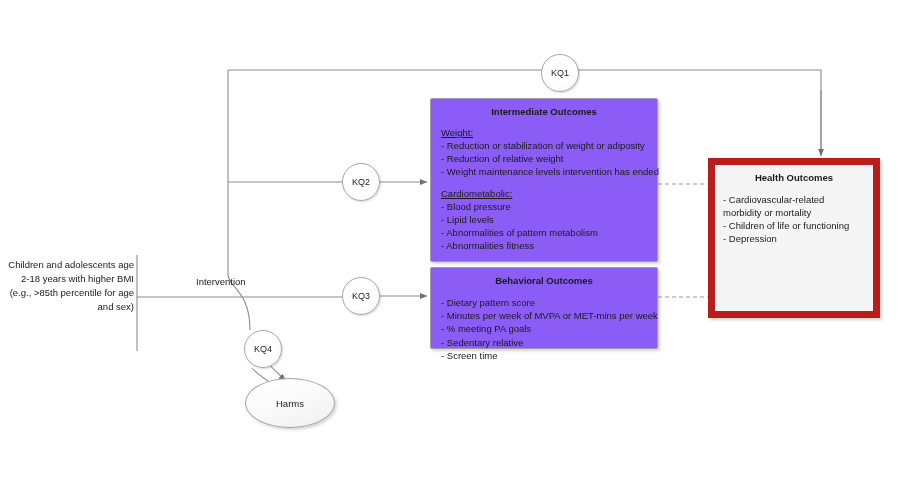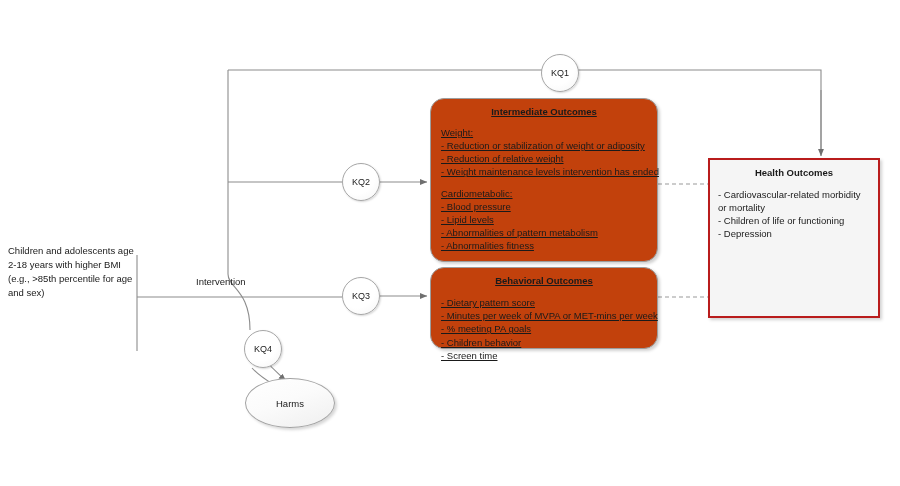--- a/index.html
+++ b/index.html
@@ -24,23 +24,23 @@
     left: 0;
     top: 0;
     width: 900px;
     height: 486px;
   }
 
   
   .population {
     position: absolute;
     left: 8px;
-    top: 244px;
+    top: 258px;
     width: 126px;
-    text-align: left;
+    text-align: right;
     font-size: 9.5px;
     line-height: 14px;
     color: #1a1a1a;
   }
 
   
   .intervention-label {
     position: absolute;
     left: 196px;
     top: 276px;
@@ -67,26 +67,25 @@
   }
   #kq1 { left: 541px; top: 54px; }
   #kq2 { left: 342px; top: 163px; }
   #kq3 { left: 342px; top: 277px; }
   #kq4 { left: 244px; top: 330px; }
 
   
   .outcome-box {
     position: absolute;
     border: 1px solid #9d9d9d;
-    border-radius: 14px;
-    background: #c2410c;
+    border-radius: 2px;
+    background: #8b5cf6;
     box-shadow: 2px 2px 3px rgba(0,0,0,0.18);
     box-sizing: border-box;
     padding: 7px 10px 6px 10px;
-    text-decoration: underline;
   }
   #intermediate-outcomes {
     left: 430px;
     top: 98px;
     width: 228px;
     height: 164px;
   }
   #behavioral-outcomes {
     left: 430px;
     top: 267px;
@@ -111,21 +110,21 @@
   }
   .group-gap { height: 9px; }
 
   
   #health-outcomes {
     position: absolute;
     left: 708px;
     top: 158px;
     width: 172px;
     height: 160px;
-    border: 2px solid #b91c1c;
+    border: 7px solid #b91c1c;
     background: #f5f5f5;
     box-shadow: 2px 2px 3px rgba(0,0,0,0.18);
     box-sizing: border-box;
     padding: 7px 8px 6px 8px;
   }
   #health-outcomes .item-line {
     white-space: normal;
     line-height: 13px;
   }
 
@@ -220,21 +219,21 @@
     <div class="item-line">- Lipid levels</div>
     <div class="item-line">- Abnormalities of pattern metabolism</div>
     <div class="item-line">- Abnormalities fitness</div>
   </div>
 
   <div class="outcome-box" id="behavioral-outcomes">
     <div class="box-title">Behavioral Outcomes</div>
     <div class="item-line">- Dietary pattern score</div>
     <div class="item-line">- Minutes per week of MVPA or MET-mins per week</div>
     <div class="item-line">- % meeting PA goals</div>
-    <div class="item-line">- Children behavior</div>
+    <div class="item-line">- Sedentary relative</div>
     <div class="item-line">- Screen time</div>
   </div>
 
   <div id="health-outcomes">
     <div class="box-title">Health Outcomes</div>
     <div class="item-line">- Cardiovascular-related morbidity or mortality</div>
     <div class="item-line">- Children of life or functioning</div>
     <div class="item-line">- Depression</div>
   </div>
 

